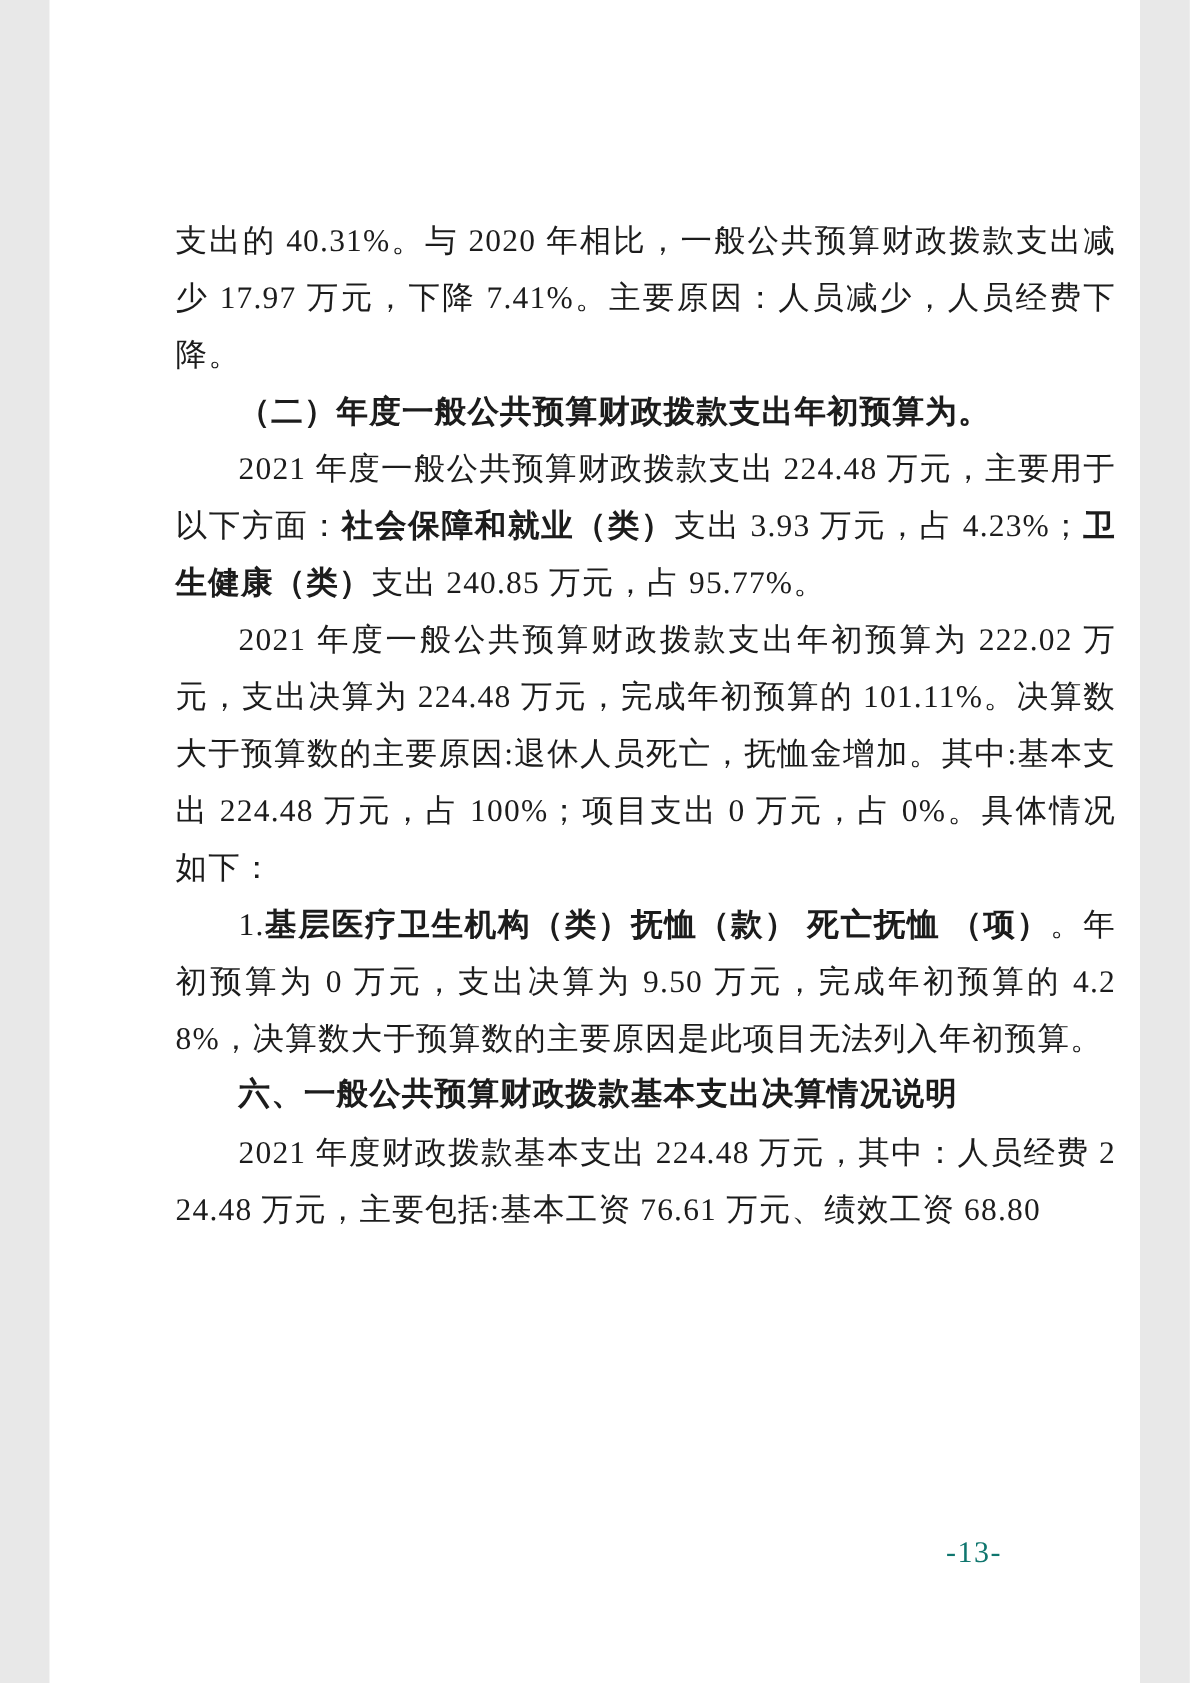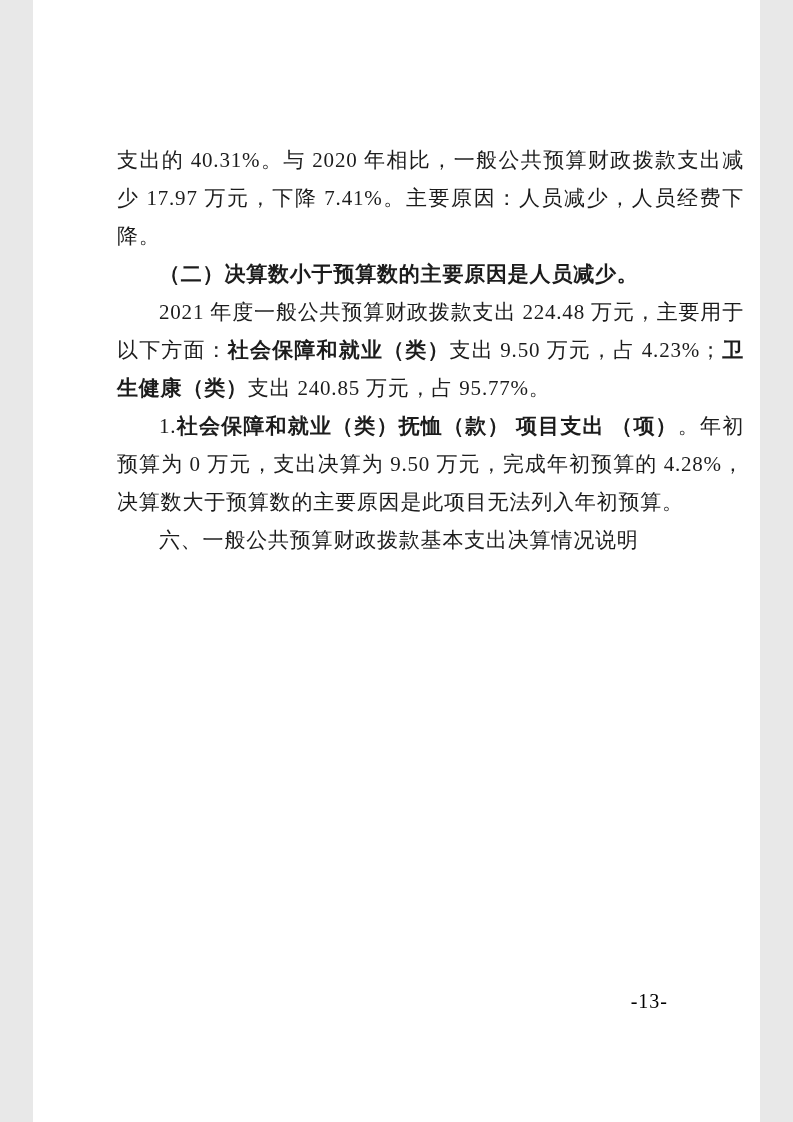--- a/index.html
+++ b/index.html
@@ -28,48 +28,50 @@
     text-align: justify;
     text-indent: 2em;
     letter-spacing: 0.8px;
     color: #1c1c1c;
     word-break: break-all;
   }
   .para.no-indent { text-indent: 0; }
   .heading { font-weight: bold; }
   .heading-sans {
     font-family: "Liberation Sans", "DejaVu Sans", sans-serif;
-    font-weight: normal;
+    font-weight: bold;
   }
   .para b { font-weight: bold; }
   .page-number {
     position: absolute;
-    top: 990px;
+    top: 1024px;
     right: 92px;
     font-size: 20px;
     letter-spacing: 1px;
-    color: #000000;
+    color: #0f766e;
   }
 </style>
 </head>
 <body>
 
 <div class="doc-page">
   <div class="doc-content">
 
     <p class="para no-indent"><span>支出的 40.31%。与 2020 年相比，一般公共预算财政拨款支出减少 17.97 万元，下降 7.41%。主要原因：人员减少，人员经费下降。</span></p>
 
-    <p class="para heading"><span>（二）决算数小于预算数的主要原因是人员减少。</span></p>
+    <p class="para heading"><span>（二）年度一般公共预算财政拨款支出年初预算为。</span></p>
 
-    <p class="para"><span>2021 年度一般公共预算财政拨款支出 224.48 万元，主要用于以下方面：</span><b>社会保障和就业（类）</b><span>支出 9.50 万元，占 4.23%；</span><b>卫生健康（类）</b><span>支出 240.85 万元，占 95.77%。</span></p>
+    <p class="para"><span>2021 年度一般公共预算财政拨款支出 224.48 万元，主要用于以下方面：</span><b>社会保障和就业（类）</b><span>支出 3.93 万元，占 4.23%；</span><b>卫生健康（类）</b><span>支出 240.85 万元，占 95.77%。</span></p>
 
 
+    <p class="para"><span>2021 年度一般公共预算财政拨款支出年初预算为 222.02 万元，支出决算为 224.48 万元，完成年初预算的 101.11%。决算数大于预算数的主要原因:退休人员死亡，抚恤金增加。其中:基本支出 224.48 万元，占 100%；项目支出 0 万元，占 0%。具体情况如下：</span></p>
 
-    <p class="para"><span>1.</span><b>社会保障和就业（类）抚恤（款） 项目支出 （项）</b><span>。年初预算为 0 万元，支出决算为 9.50 万元，完成年初预算的 4.28%，决算数大于预算数的主要原因是此项目无法列入年初预算。</span></p>
+    <p class="para"><span>1.</span><b>基层医疗卫生机构（类）抚恤（款） 死亡抚恤 （项）</b><span>。年初预算为 0 万元，支出决算为 9.50 万元，完成年初预算的 4.28%，决算数大于预算数的主要原因是此项目无法列入年初预算。</span></p>
 
 
     <p class="para heading-sans"><span>六、一般公共预算财政拨款基本支出决算情况说明</span></p>
 
+    <p class="para"><span>2021 年度财政拨款基本支出 224.48 万元，其中：人员经费 224.48 万元，主要包括:基本工资 76.61 万元、绩效工资 68.80</span></p>
 
   </div>
 
   <div class="page-number">-13-</div>
 </div>
 
 </body></html>

